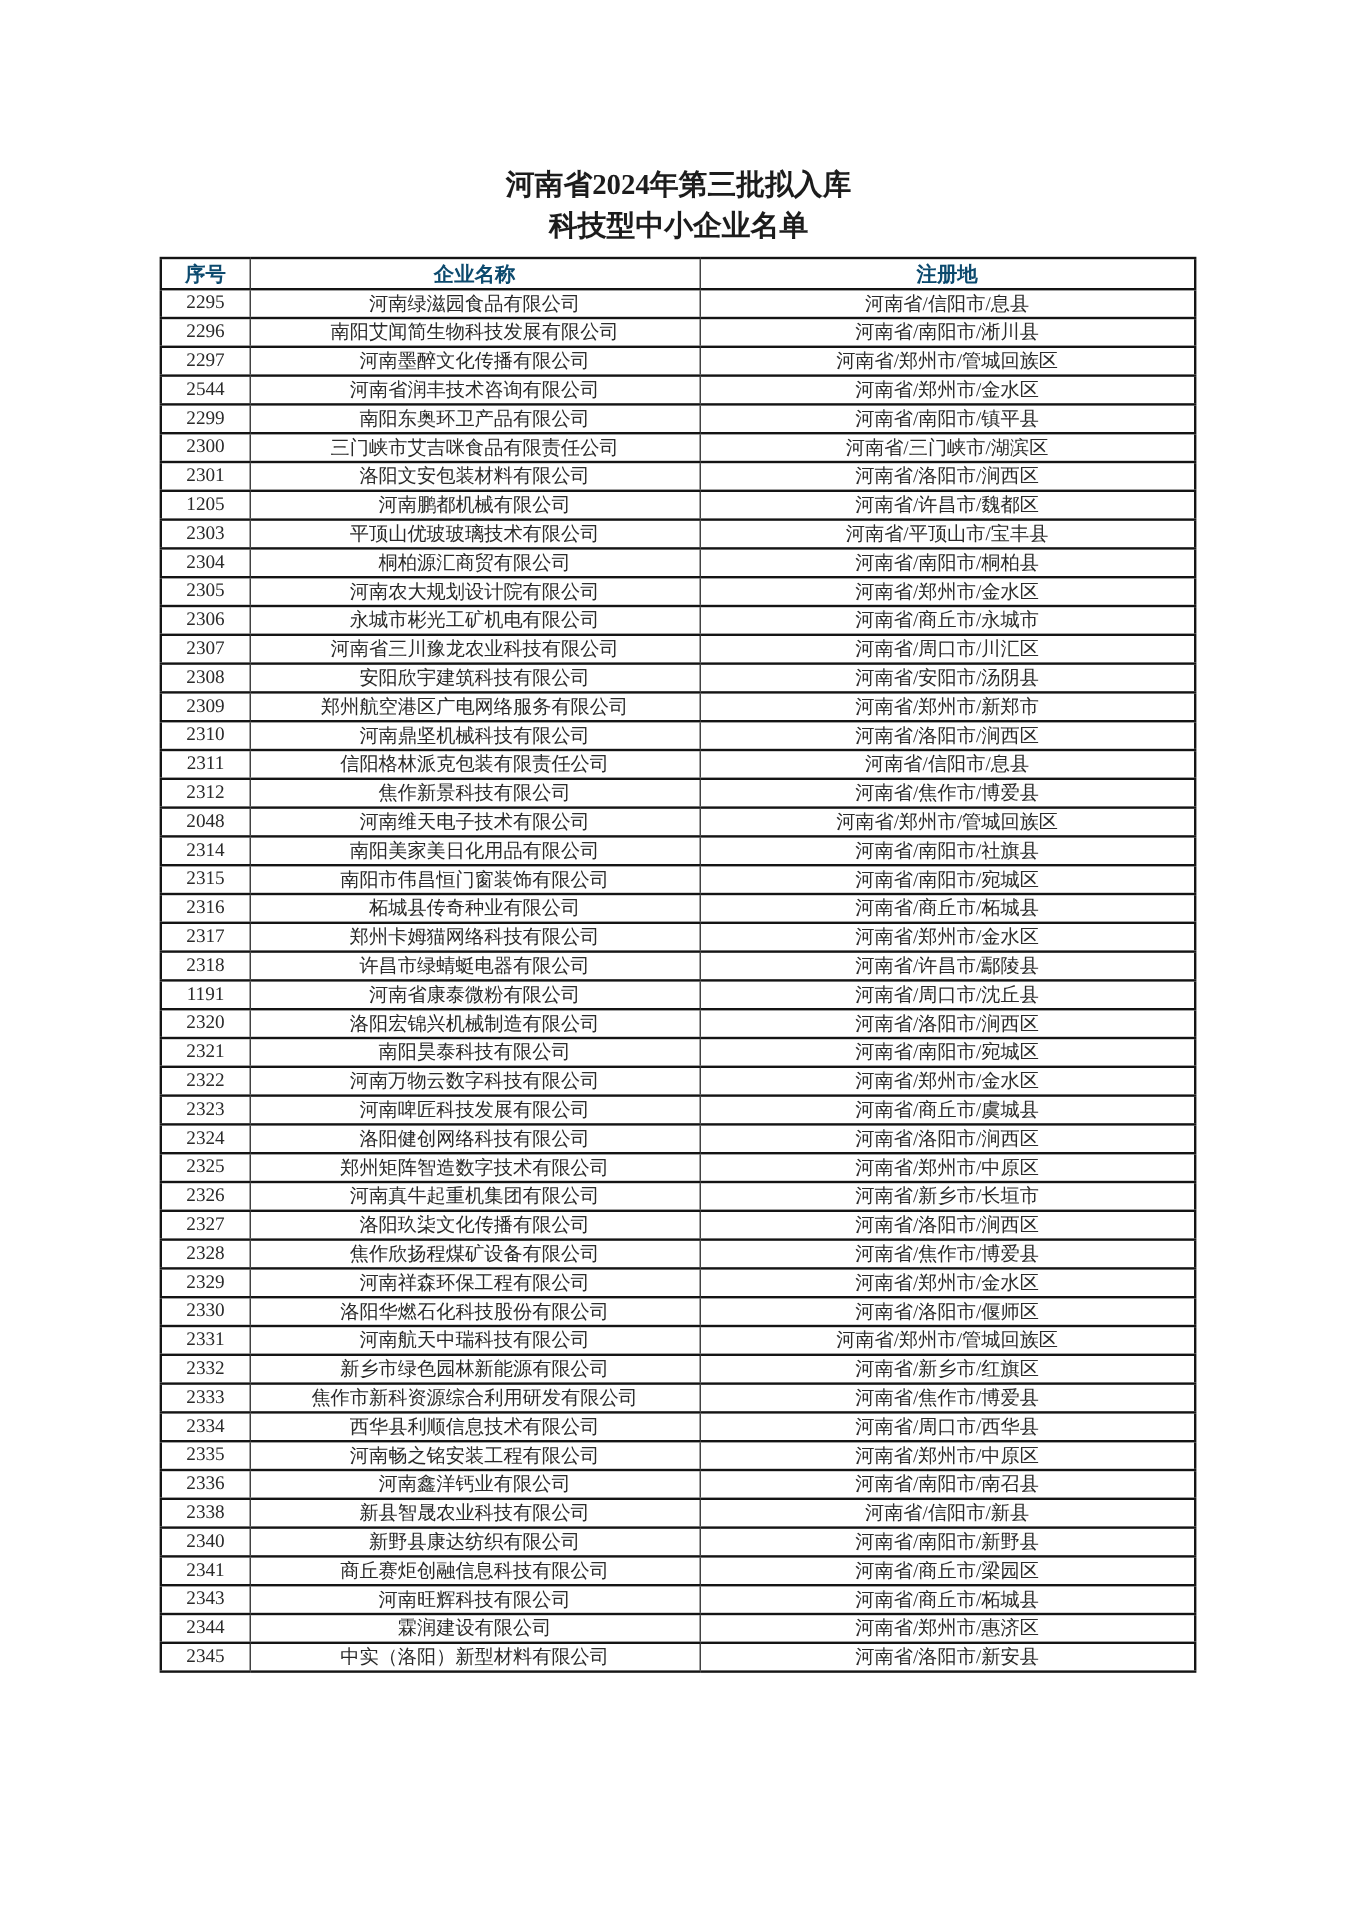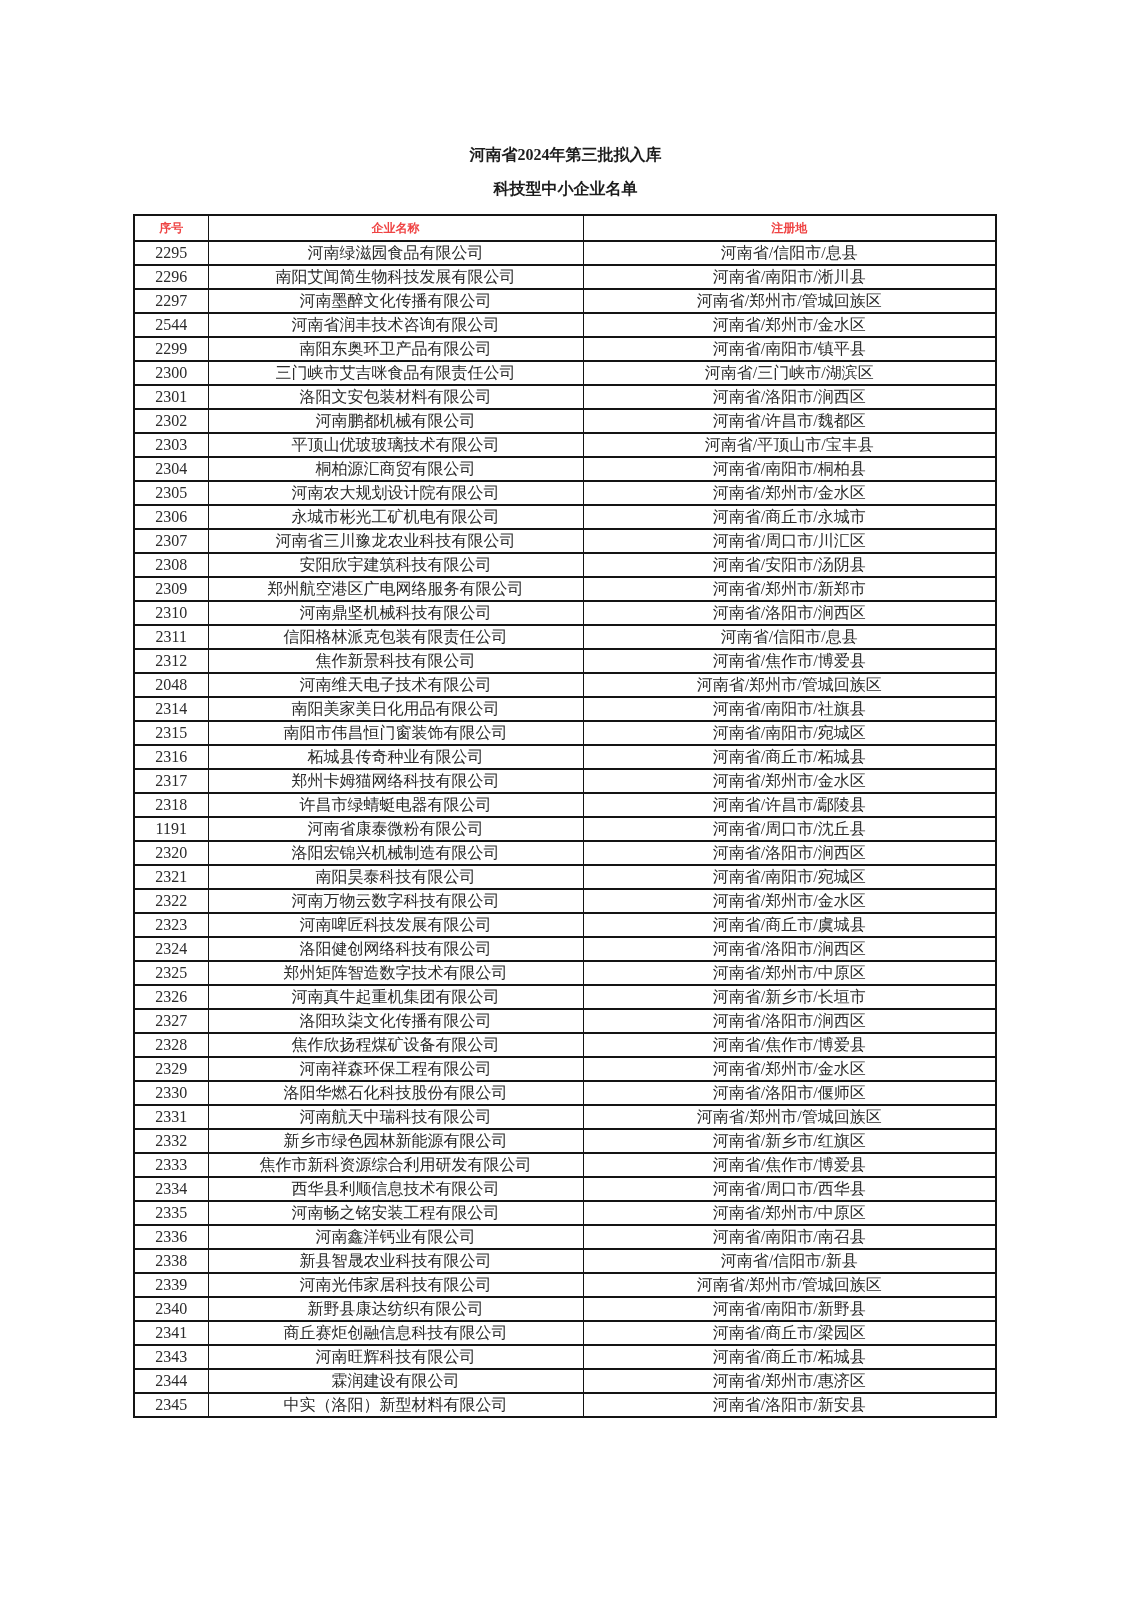--- a/index.html
+++ b/index.html
@@ -15,21 +15,21 @@
     font-family: "Liberation Serif", "DejaVu Serif", serif;
     color: #1c1c1c;
     overflow: hidden;
   }
   .doc-title {
     position: absolute;
     top: 138px;
     left: 0;
     width: 1131px;
     text-align: center;
-    font-size: 16px;
+    font-size: 24px;
     font-weight: bold;
     line-height: 34px;
     color: #1c1c1c;
   }
   .doc-title .title-line {
     display: block;
   }
   table.company-table {
     position: absolute;
     top: 214px;
@@ -47,23 +47,23 @@
     border-left-width: 1px;
     border-right-width: 1px;
     padding: 0 2px;
     text-align: center;
     vertical-align: middle;
     white-space: nowrap;
     overflow: hidden;
   }
   .company-table th {
     height: 24px;
-    font-size: 12px;
+    font-size: 17px;
     font-weight: bold;
-    color: #ef4444;
+    color: #0c4a6e;
   }
   .company-table td {
     height: 22px;
     font-size: 16px;
     font-weight: normal;
     color: #2a2a2a;
   }
 </style>
 </head>
 <body>
@@ -118,21 +118,21 @@
           <td>2300</td>
           <td>三门峡市艾吉咪食品有限责任公司</td>
           <td>河南省/三门峡市/湖滨区</td>
         </tr>
         <tr>
           <td>2301</td>
           <td>洛阳文安包装材料有限公司</td>
           <td>河南省/洛阳市/涧西区</td>
         </tr>
         <tr>
-          <td>2302</td>
+          <td>1205</td>
           <td>河南鹏都机械有限公司</td>
           <td>河南省/许昌市/魏都区</td>
         </tr>
         <tr>
           <td>2303</td>
           <td>平顶山优玻玻璃技术有限公司</td>
           <td>河南省/平顶山市/宝丰县</td>
         </tr>
         <tr>
           <td>2304</td>
@@ -298,25 +298,20 @@
           <td>2336</td>
           <td>河南鑫洋钙业有限公司</td>
           <td>河南省/南阳市/南召县</td>
         </tr>
         <tr>
           <td>2338</td>
           <td>新县智晟农业科技有限公司</td>
           <td>河南省/信阳市/新县</td>
         </tr>
         <tr>
-          <td>2339</td>
-          <td>河南光伟家居科技有限公司</td>
-          <td>河南省/郑州市/管城回族区</td>
-        </tr>
-        <tr>
           <td>2340</td>
           <td>新野县康达纺织有限公司</td>
           <td>河南省/南阳市/新野县</td>
         </tr>
         <tr>
           <td>2341</td>
           <td>商丘赛炬创融信息科技有限公司</td>
           <td>河南省/商丘市/梁园区</td>
         </tr>
         <tr>

